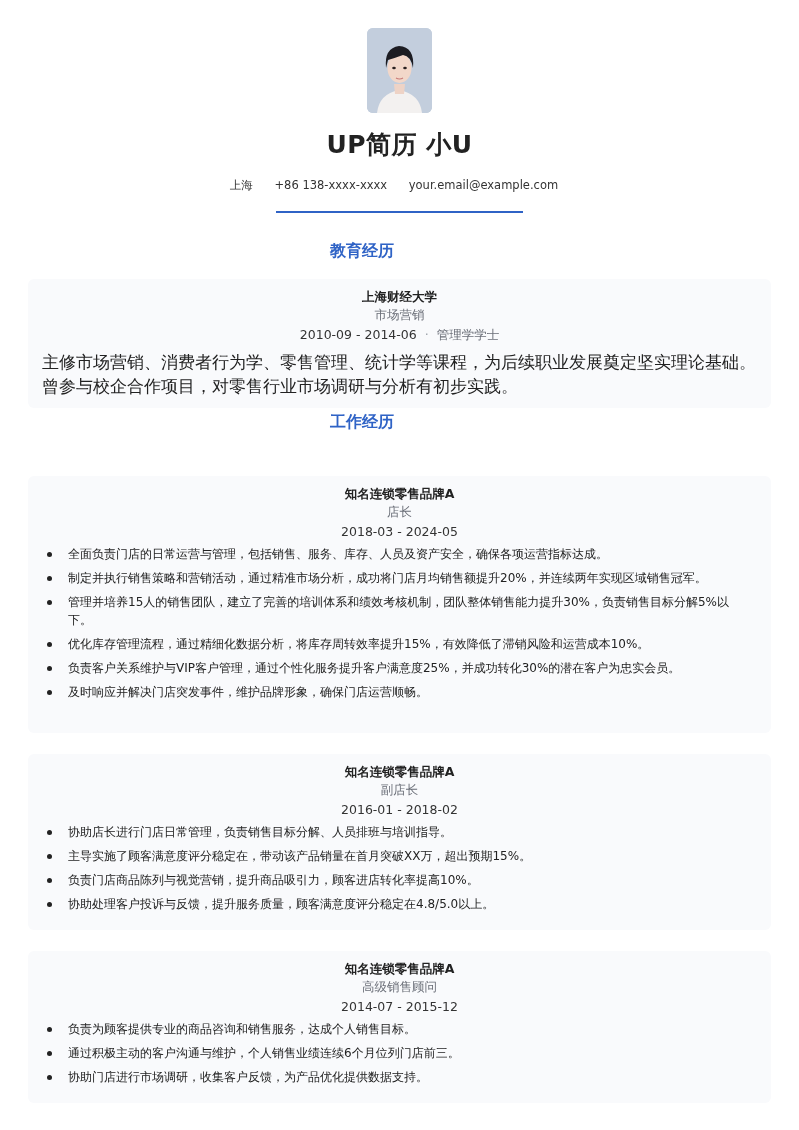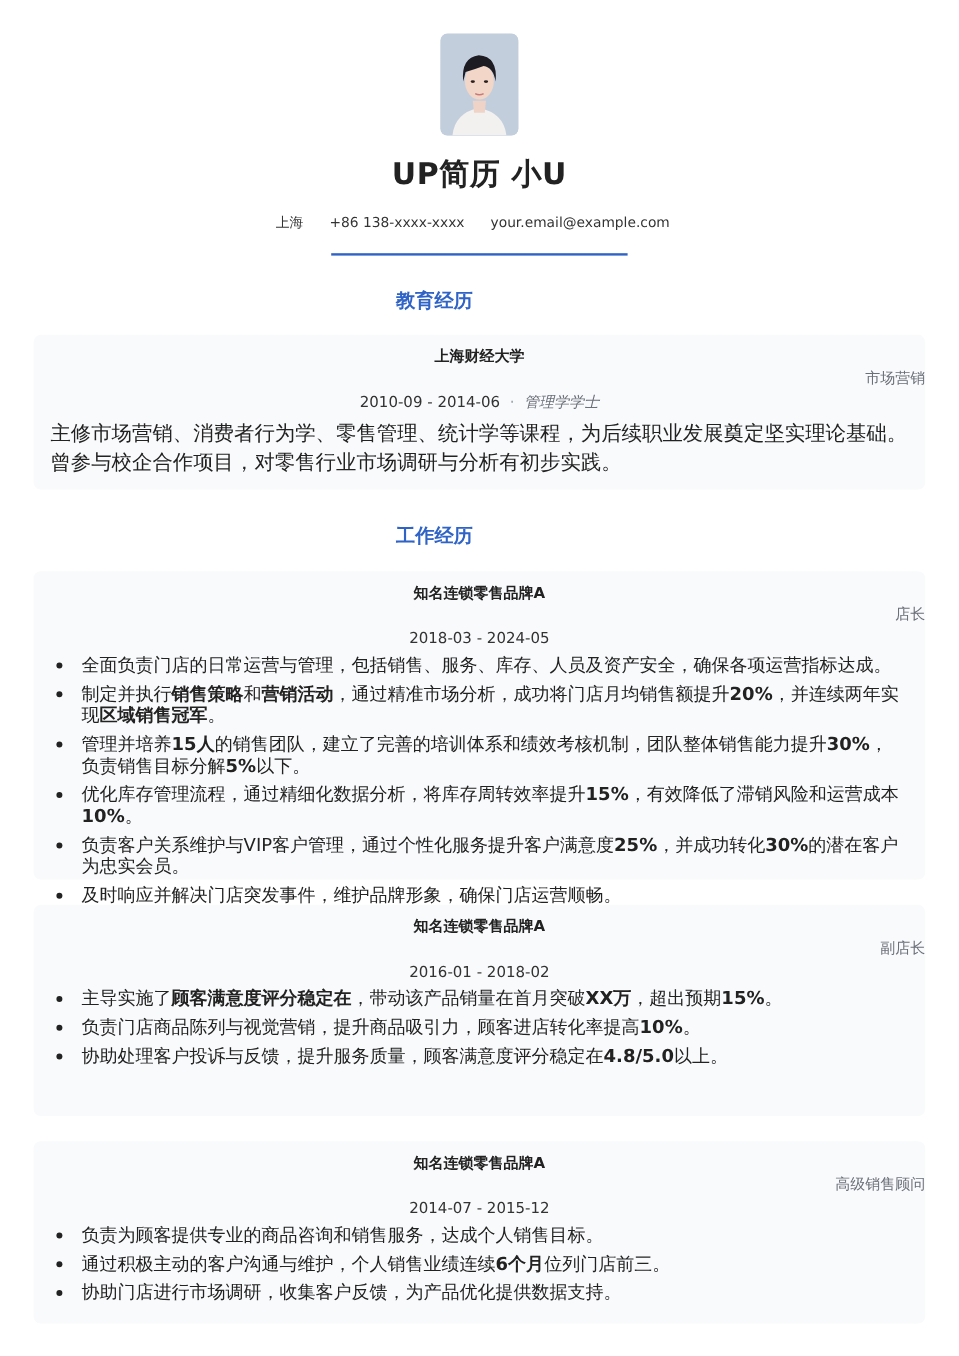--- a/index.html
+++ b/index.html
@@ -29,35 +29,35 @@
   }
   .section-title {
     position: absolute; left: 0; width: 724px; text-align: center;
     font-size: 16px; font-weight: bold; color: #2f63c6;
   }
   .card {
     position: absolute; left: 28px; width: 743px;
     background: #f9fafc; border-radius: 6px;
   }
   .card .title { text-align: center; font-size: 12.5px; font-weight: bold; color: #222; }
-  .card .subtitle { text-align: right; font-size: 12.5px; color: #6b6f78; margin-top: 1px; }
+  .card .subtitle { text-align: center; font-size: 12.5px; color: #6b6f78; margin-top: 1px; }
   .card .dates { text-align: center; font-size: 12.5px; color: #333; margin-top: 3px; }
   .card .dates .sep { color: #9aa0a8; margin: 0 8px; }
-  .card .dates .degree { color: #6b6f78; font-style: italic; }
+  .card .dates .degree { color: #6b6f78; }
   .card .desc { font-size: 17px; color: #222; line-height: 24px; padding: 0 14px; margin-top: 6px; }
   .card ul { list-style: none; padding: 0 20px 0 16px; margin-top: 6px; }
   .card li {
-    position: relative; padding-left: 24px; font-size: 15px; line-height: 18px;
+    position: relative; padding-left: 24px; font-size: 12px; line-height: 18px;
     color: #222; margin-bottom: 6px;
   }
   .card li::before {
     content: ""; position: absolute; left: 3px; top: 7px;
     width: 5px; height: 5px; border-radius: 50%; background: #222;
   }
-  .card li b { font-weight: bold; }
+  .card li b { font-weight: normal; }
 </style>
 </head>
 <body>
 
 <div class="avatar">
   <svg width="65" height="85" viewBox="0 0 65 85">
     <rect width="65" height="85" fill="#c3cedd"></rect>
     <path d="M10 85 Q12 66 32 62 Q53 66 55 85 Z" fill="#f3f1f0"></path>
     <path d="M27 56 L38 56 L37 66 L28 66 Z" fill="#eed3c6"></path>
     <ellipse cx="32.5" cy="40" rx="12" ry="15" fill="#f2d7c9"></ellipse>
@@ -85,41 +85,42 @@
   <div class="subtitle">市场营销</div>
   <div class="dates">
     <span>2010-09 - 2014-06</span><span class="sep">·</span><span class="degree">管理学学士</span>
   </div>
   <div class="desc">
     <div>主修市场营销、消费者行为学、零售管理、统计学等课程，为后续职业发展奠定坚实理论基础。</div>
     <div>曾参与校企合作项目，对零售行业市场调研与分析有初步实践。</div>
   </div>
 </div>
 
-<div class="section-title" style="top:437px;">工作经历</div>
+<div class="section-title" style="top:412px;">工作经历</div>
 
 <div class="card" style="top:476px; height:257px; padding-top:10px;">
   <div class="title">知名连锁零售品牌A</div>
   <div class="subtitle">店长</div>
   <div class="dates">2018-03 - 2024-05</div>
   <ul>
       <li><span>全面负责门店的日常运营与管理，包括销售、服务、库存、人员及资产安全，确保各项运营指标达成。</span></li>
       <li><span>制定并执行</span><b>销售策略</b><span>和</span><b>营销活动</b><span>，通过精准市场分析，成功将门店月均销售额提升</span><b>20%</b><span>，并连续两年实现</span><b>区域销售冠军</b><span>。</span></li>
       <li><span>管理并培养</span><b>15人</b><span>的销售团队，建立了完善的培训体系和绩效考核机制，团队整体销售能力提升</span><b>30%</b><span>，负责销售目标分解</span><b>5%</b><span>以下。</span></li>
       <li><span>优化库存管理流程，通过精细化数据分析，将库存周转效率提升</span><b>15%</b><span>，有效降低了滞销风险和运营成本</span><b>10%</b><span>。</span></li>
       <li><span>负责客户关系维护与VIP客户管理，通过个性化服务提升客户满意度</span><b>25%</b><span>，并成功转化</span><b>30%</b><span>的潜在客户为忠实会员。</span></li>
       <li><span>及时响应并解决门店突发事件，维护品牌形象，确保门店运营顺畅。</span></li>
     </ul>
 </div>
 
 <div class="card" style="top:754px; height:176px; padding-top:10px;">
   <div class="title">知名连锁零售品牌A</div>
   <div class="subtitle">副店长</div>
   <div class="dates">2016-01 - 2018-02</div>
   <ul>
+      <li><span>协助店长进行门店日常管理，负责销售目标分解、人员排班与培训指导。</span></li>
       <li><span>主导实施了</span><b>顾客满意度评分稳定在</b><span>，带动该产品销量在首月突破</span><b>XX万</b><span>，超出预期</span><b>15%</b><span>。</span></li>
       <li><span>负责门店商品陈列与视觉营销，提升商品吸引力，顾客进店转化率提高</span><b>10%</b><span>。</span></li>
       <li><span>协助处理客户投诉与反馈，提升服务质量，顾客满意度评分稳定在</span><b>4.8/5.0</b><span>以上。</span></li>
     </ul>
 </div>
 
 <div class="card" style="top:951px; height:152px; padding-top:10px;">
   <div class="title">知名连锁零售品牌A</div>
   <div class="subtitle">高级销售顾问</div>
   <div class="dates">2014-07 - 2015-12</div>

